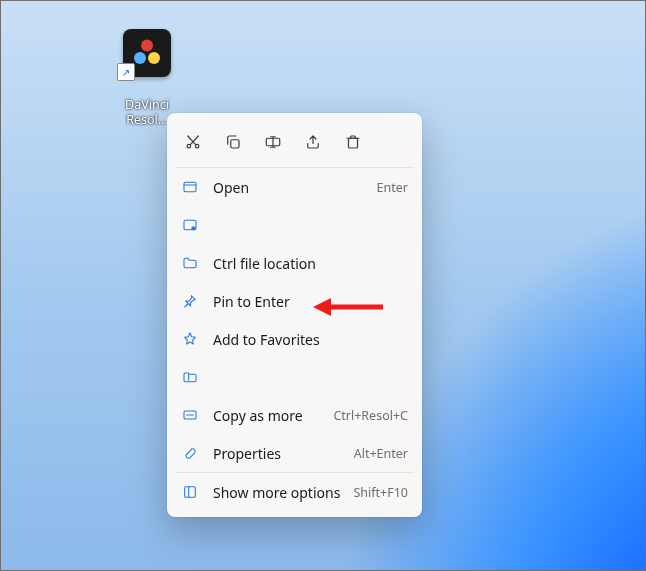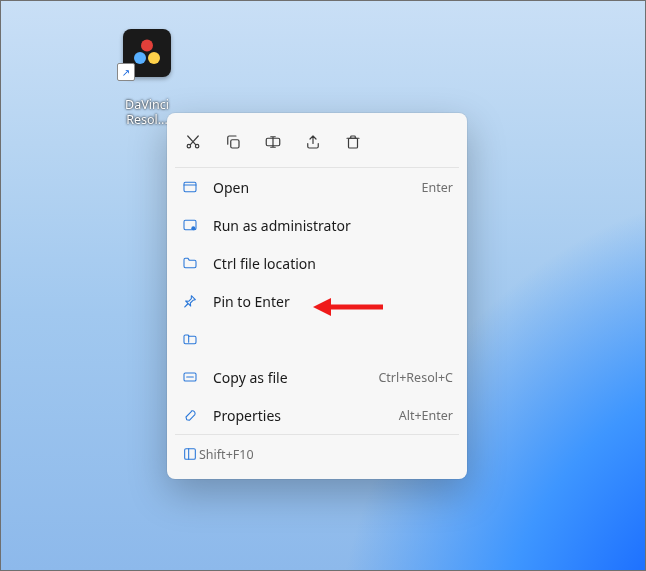--- a/index.html
+++ b/index.html
@@ -64,21 +64,21 @@
     font-size: 12.5px;
     line-height: 1.2;
     text-shadow: 0 0 3px rgba(0,0,0,0.7), 0 0 2px rgba(0,0,0,0.7);
   }
 
   
   .context-menu {
     position: absolute;
     top: 112px;
     left: 166px;
-    width: 300px;
+    width: 255px;
     background: #f7f7f7;
     border-radius: 8px;
     box-shadow: 0 14px 38px rgba(0,0,0,0.25), 0 0 0 1px rgba(0,0,0,0.05);
     padding: 6px;
     box-sizing: border-box;
   }
 
   .quick-row {
     display: flex;
     justify-content: flex-start;
@@ -208,21 +208,20 @@
       <span class="mi-accel">Enter</span>
     </div>
 
     <div class="menu-item">
       <span class="mi-icon">
         <svg width="16" height="16" viewBox="0 0 24 24" fill="none" stroke="#2b78d9" stroke-width="1.6" stroke-linecap="round" stroke-linejoin="round">
           <rect x="3" y="5" width="18" height="14" rx="2"></rect>
           <circle cx="17" cy="17" r="3" fill="#2b78d9" stroke="none"></circle>
         </svg>
       </span>
-      <span class="mi-label">Run as administrator</span>
       <span class="mi-accel"></span>
     </div>
 
     <div class="menu-item">
       <span class="mi-icon">
         <svg width="16" height="16" viewBox="0 0 24 24" fill="none" stroke="#2b78d9" stroke-width="1.6" stroke-linecap="round" stroke-linejoin="round">
           <path d="M3 7a2 2 0 0 1 2-2h4l2 3h8a2 2 0 0 1 2 2v7a2 2 0 0 1-2 2H5a2 2 0 0 1-2-2z"></path>
         </svg>
       </span>
       <span class="mi-label">Ctrl file location</span>
@@ -232,39 +231,48 @@
     <div class="menu-item">
       <span class="mi-icon">
         <svg width="16" height="16" viewBox="0 0 24 24" fill="none" stroke="#2b78d9" stroke-width="1.6" stroke-linecap="round" stroke-linejoin="round">
           <path d="M14 4l6 6-3.5 1-4 4 .5 4.5L9.5 16 4 21l5-5.5L5.5 12l4.5.5 4-4z"></path>
         </svg>
       </span>
       <span class="mi-label">Pin to Enter</span>
       <span class="mi-accel"></span>
     </div>
 
+    <div class="menu-item">
+      <span class="mi-icon">
+        <svg width="16" height="16" viewBox="0 0 24 24" fill="none" stroke="#2b78d9" stroke-width="1.6" stroke-linecap="round" stroke-linejoin="round">
+          <path d="M12 3l2.5 5.6L20 9.5l-4 4 1 6-5-3-5 3 1-6-4-4 5.5-.9z"></path>
+        </svg>
+      </span>
+      <span class="mi-label">Add to Favorites</span>
+      <span class="mi-accel"></span>
+    </div>
 
     <div class="menu-item">
       <span class="mi-icon">
         <svg width="16" height="16" viewBox="0 0 24 24" fill="none" stroke="#2b78d9" stroke-width="1.6" stroke-linecap="round" stroke-linejoin="round">
           <path d="M3 8a2 2 0 0 1 2-2h4l2 2h8a2 2 0 0 1 2 2v7a2 2 0 0 1-2 2H5a2 2 0 0 1-2-2z"></path>
           <path d="M10 8v9"></path>
         </svg>
       </span>
       <span class="mi-accel"></span>
     </div>
 
     <div class="menu-item">
       <span class="mi-icon">
         <svg width="16" height="16" viewBox="0 0 24 24" fill="none" stroke="#2b78d9" stroke-width="1.6" stroke-linecap="round" stroke-linejoin="round">
           <rect x="3" y="6" width="18" height="12" rx="2"></rect>
           <path d="M7 12h10"></path>
         </svg>
       </span>
-      <span class="mi-label">Copy as file</span>
+      <span class="mi-label">Copy as more</span>
       <span class="mi-accel">Ctrl+Resol+C</span>
     </div>
 
     <div class="menu-item">
       <span class="mi-icon">
         <svg width="16" height="16" viewBox="0 0 24 24" fill="none" stroke="#2b78d9" stroke-width="1.6" stroke-linecap="round" stroke-linejoin="round">
           <path d="M14 6a4 4 0 0 1 5.3 5.3L11 20l-4-1-1-4 8.3-8.3A4 4 0 0 1 14 6z"></path>
         </svg>
       </span>
       <span class="mi-label">Properties</span>
@@ -273,20 +281,21 @@
 
     <div class="divider"></div>
 
     <div class="menu-item">
       <span class="mi-icon">
         <svg width="16" height="16" viewBox="0 0 24 24" fill="none" stroke="#2b78d9" stroke-width="1.6" stroke-linecap="round" stroke-linejoin="round">
           <rect x="4" y="4" width="16" height="16" rx="2"></rect>
           <path d="M10 4v16"></path>
         </svg>
       </span>
+      <span class="mi-label">Show more options</span>
       <span class="mi-accel">Shift+F10</span>
     </div>
 
   </div>
 
   <div class="arrow">
     <svg width="72" height="24" viewBox="0 0 72 24">
       <line x1="70" y1="12" x2="14" y2="12" stroke="#ef1a1a" stroke-width="5"></line>
       <polygon points="0,12 18,3 18,21" fill="#ef1a1a"></polygon>
     </svg>

